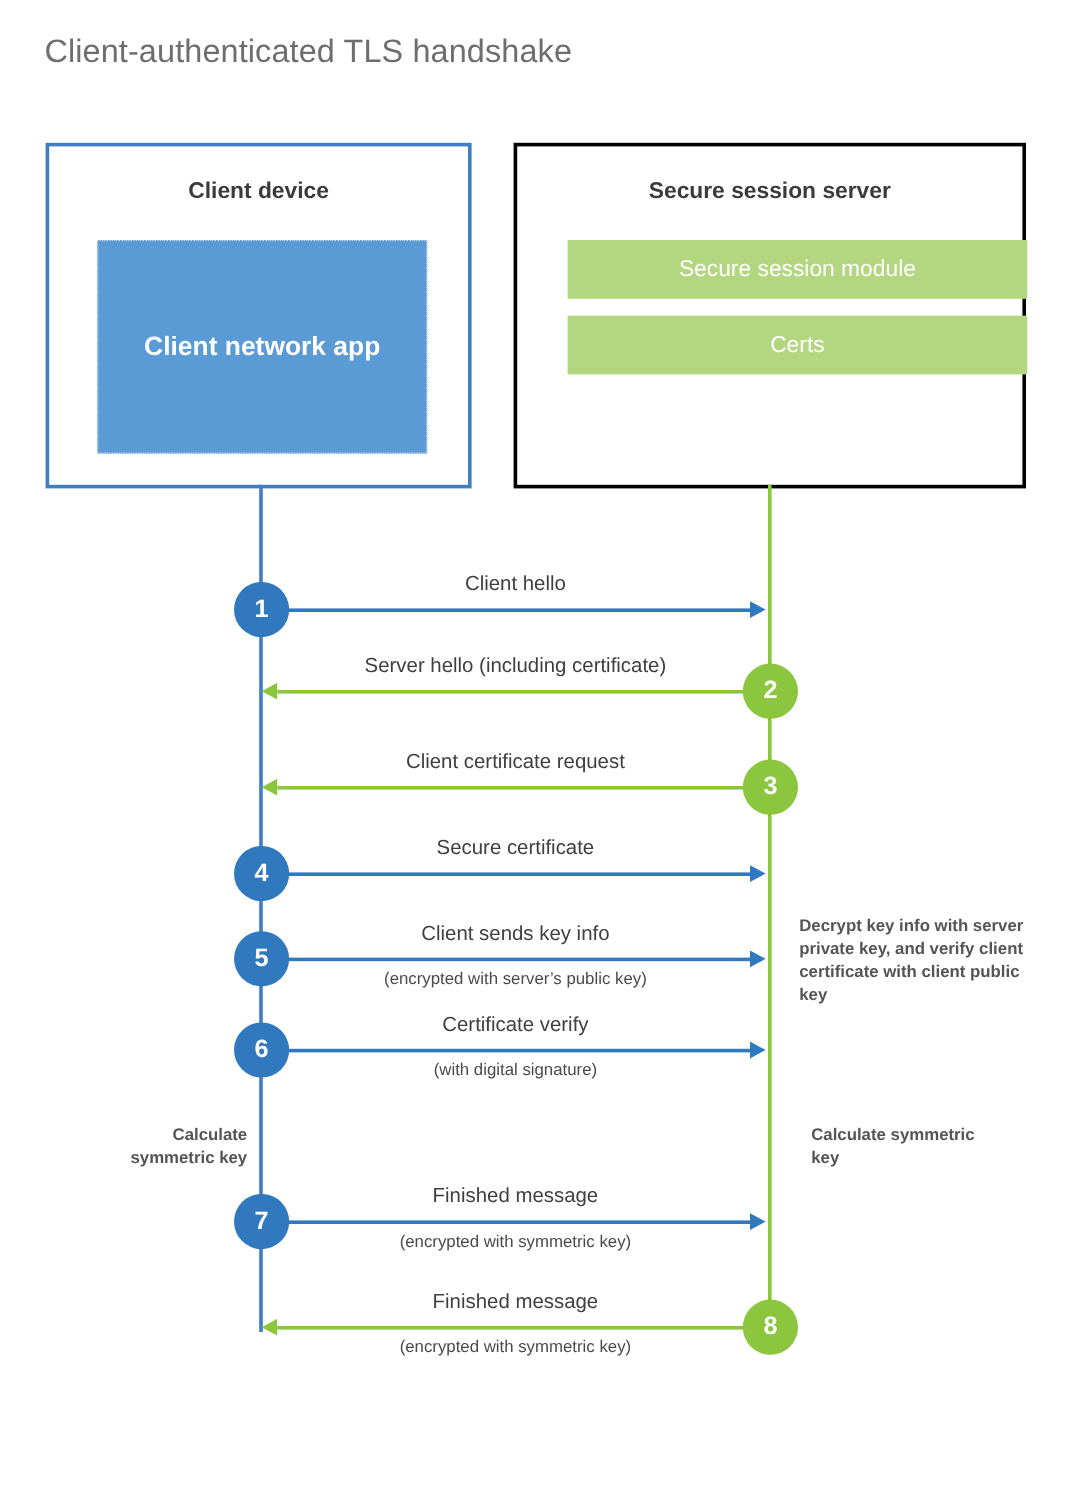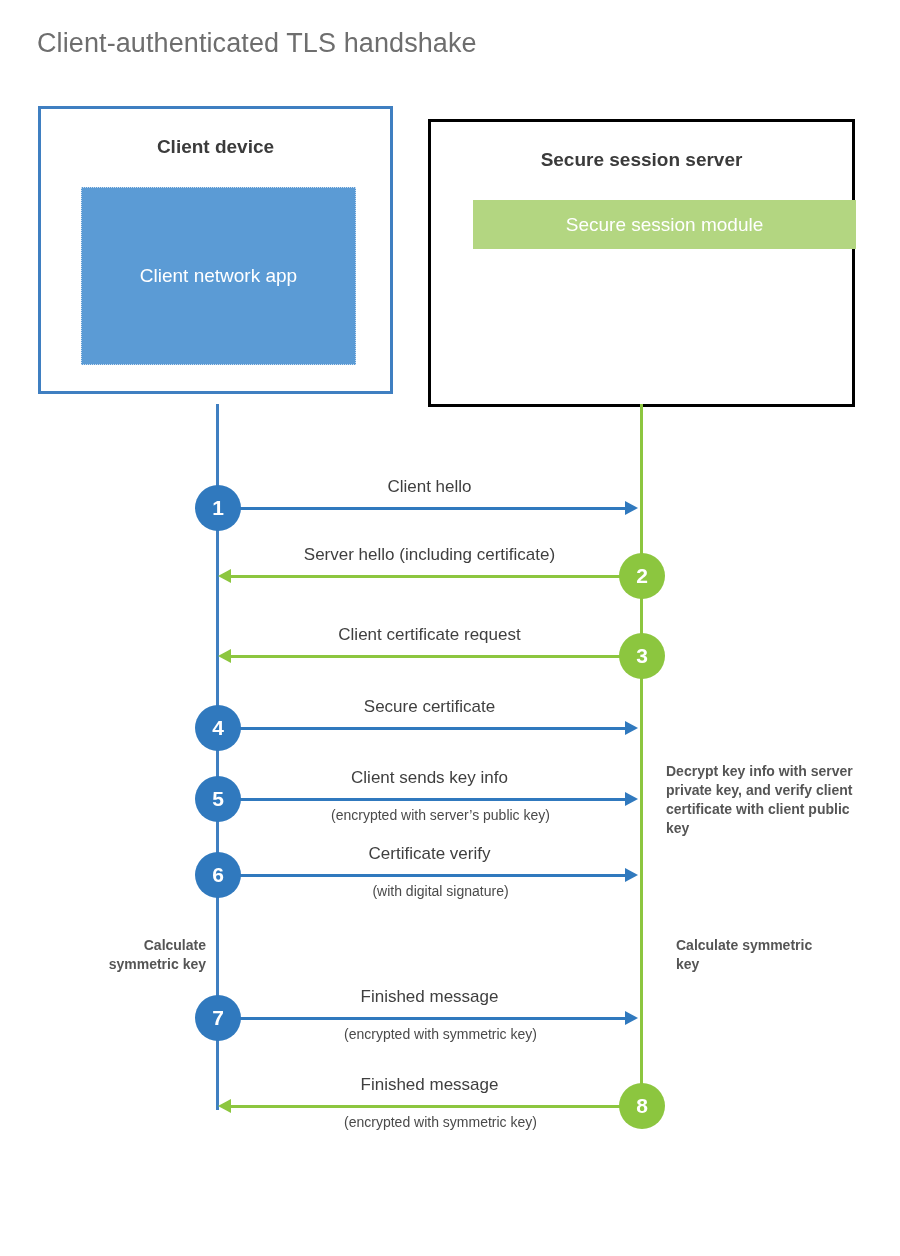--- a/index.html
+++ b/index.html
@@ -29,21 +29,21 @@
   }
 
   
   .actor-box {
     position: absolute;
     background: #ffffff;
     box-sizing: border-box;
   }
   .actor-box.client {
     left: 38px;
-    top: 106px;
+    top: 119px;
     width: 355px;
     height: 288px;
     border: 3px solid #3f7fc1;
   }
   .actor-box.server {
     left: 428px;
     top: 119px;
     width: 427px;
     height: 288px;
     border: 3px solid #000000;
@@ -67,23 +67,23 @@
     width: 275px;
     height: 178px;
     background: #5b9bd5;
     border: 1px dotted #c9ddf1;
     box-sizing: border-box;
     display: flex;
     align-items: center;
     justify-content: center;
     text-align: center;
     color: #ffffff;
-    font-size: 19px;
+    font-size: 22px;
     line-height: 1.35;
-    font-weight: 400;
+    font-weight: 700;
   }
 
   
   .server-bar {
     position: absolute;
     left: 42px;
     width: 383px;
     height: 49px;
     background: #b3d681;
     display: flex;
@@ -172,21 +172,21 @@
     left: 219px;
     width: 421px;
     text-align: center;
     font-size: 17px;
     color: #3f3f3f;
     top: -30px;
   }
   
   .msg-sublabel {
     position: absolute;
-    left: 230px;
+    left: 219px;
     width: 421px;
     text-align: center;
     font-size: 14px;
     color: #4a4a4a;
     top: 9px;
   }
 
   
   .side-note {
     position: absolute;
@@ -220,20 +220,21 @@
 <div class="page-title">Client-authenticated TLS handshake</div>
 
 <div class="actor-box client">
   <div class="actor-title">Client device</div>
   <div class="client-app">Client network app</div>
 </div>
 
 <div class="actor-box server">
   <div class="actor-title">Secure session server</div>
   <div class="server-bar b0">Secure session module</div>
+  <div class="server-bar b1">Certs</div>
 </div>
 
 <div class="lifeline client-line"></div>
 <div class="lifeline server-line"></div>
 
 <div class="msg" style="top:507px">
   <div class="msg-label">Client hello</div>
   <div class="shaft blue" style="left:218px; width:407px;"></div>
   <div class="head right blue" style="left:625px;"></div>
   <div class="step-badge blue">1</div>

